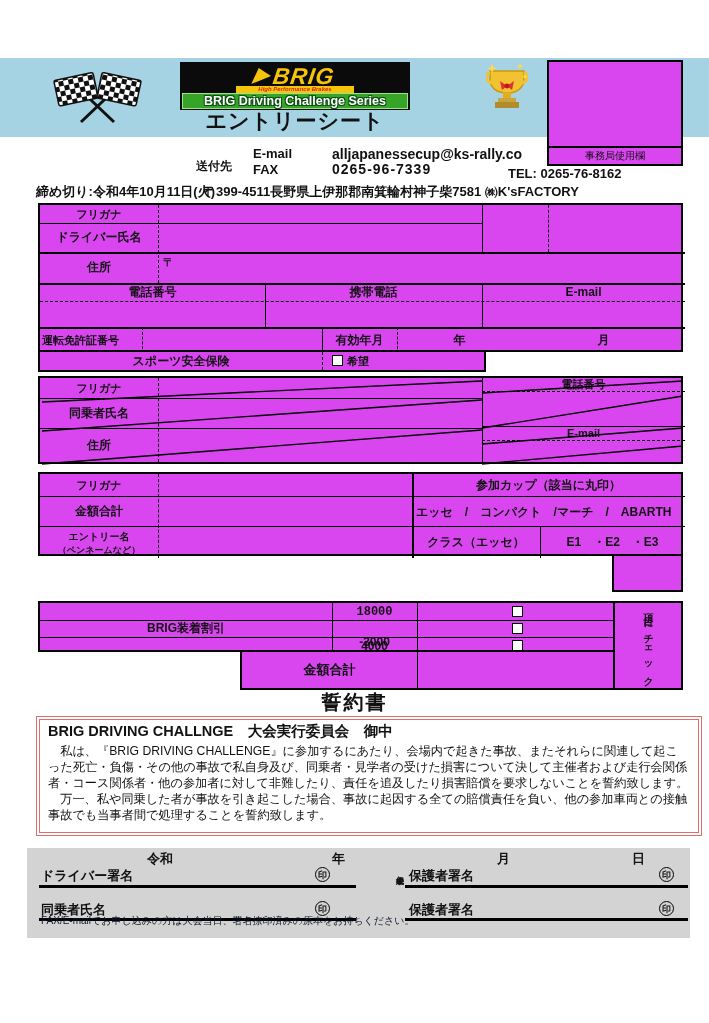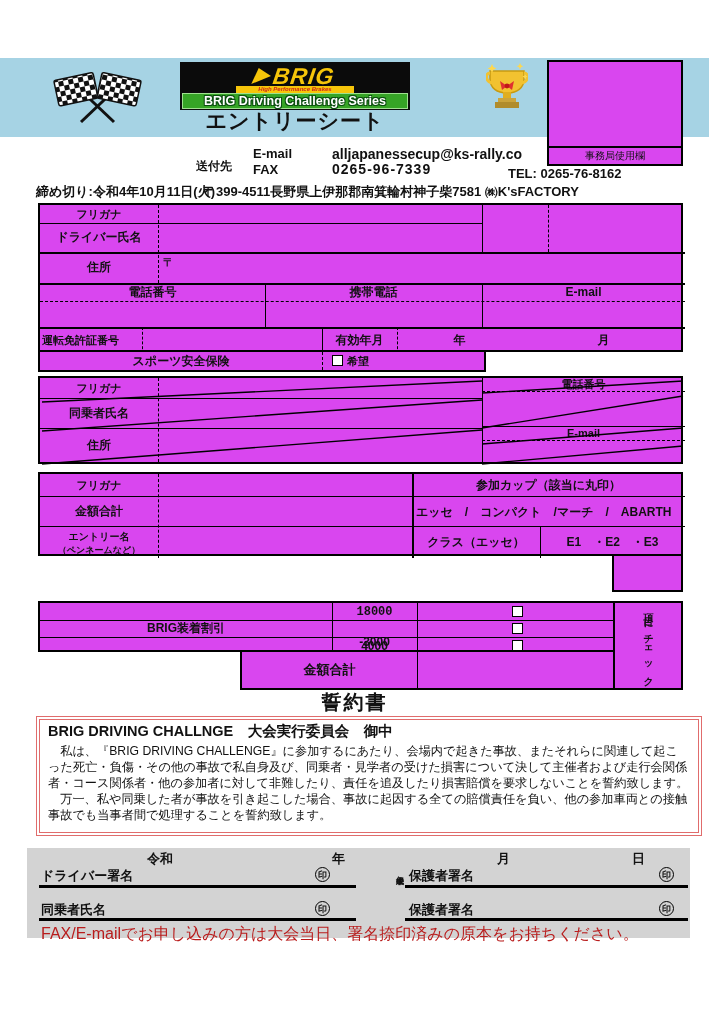--- a/index.html
+++ b/index.html
@@ -243,16 +243,16 @@
     <div class="abs sigline" style="left:378px;top:37px;width:283px;"></div>
 
     <div class="abs b" style="left:14px;top:53px;font-size:13px;">同乗者氏名</div>
     <span class="abs seal" style="left:288px;top:53px;">印</span>
     <div class="abs sigline" style="left:12px;top:70px;width:317px;"></div>
 
     <div class="abs b" style="left:382px;top:53px;font-size:13px;">保護者署名</div>
     <span class="abs seal" style="left:632px;top:53px;">印</span>
     <div class="abs sigline" style="left:378px;top:70px;width:283px;"></div>
 
-    <div class="abs" style="left:14px;top:76px;font-size:16px;color:#b91c1c;">FAX/E-mailでお申し込みの方は大会当日、署名捺印済みの原本をお持ちください。</div>
+    <div class="abs" style="left:14px;top:66px;font-size:10px;color:#0f172a;">FAX/E-mailでお申し込みの方は大会当日、署名捺印済みの原本をお持ちください。</div>
   </div>
 
 </div>
 
 </body></html>

